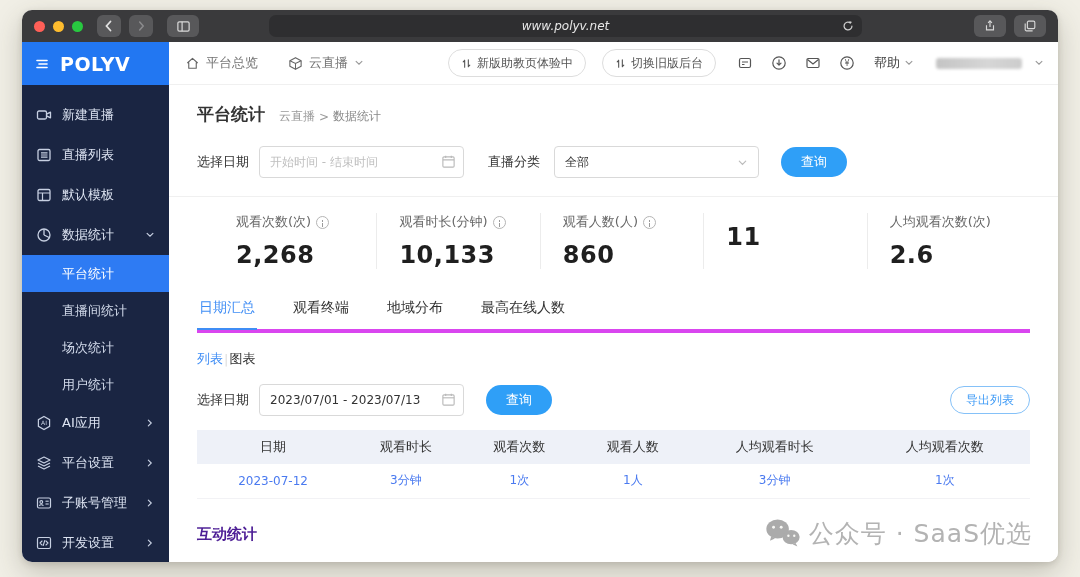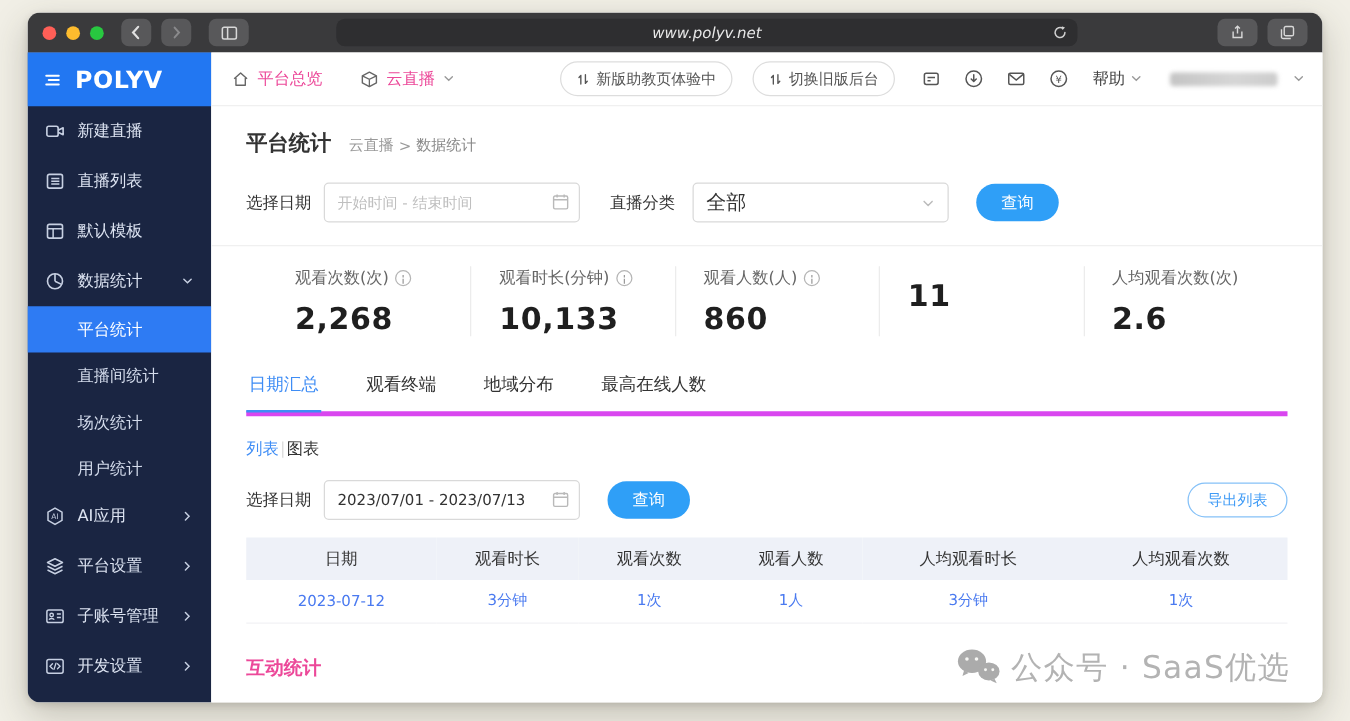--- a/index.html
+++ b/index.html
@@ -38,36 +38,36 @@
   .url-reload { position:absolute; right:7px; top:4px; }
   
   .winbody { flex:1; display:flex; min-height:0; }
   
   .sidebar { width:147px; background:#1a2542; flex:0 0 auto; display:flex; flex-direction:column; }
   .logo-band {
     height:43px; background:#2277f2; display:flex; align-items:center;
     padding:0 12px; gap:10px; flex:0 0 auto;
   }
   .brand { color:#fff; font-weight:bold; font-size:19px; letter-spacing:.5px; }
-  .menu { padding-top:0; }
+  .menu { padding-top:10px; }
   .mi {
     height:40px; display:flex; align-items:center; gap:10px; padding:0 14px;
     color:#dde4f2; font-size:13px; cursor:default;
   }
   .mi .lbl { flex:1; }
   .sub { height:37px; display:flex; align-items:center; padding:0 14px 0 40px; color:#d4dcec; font-size:13px; }
   .sub.active { background:#2e7bf3; color:#fff; }
   .icon16 { width:16px; height:16px; flex:0 0 auto; }
   
   .main { flex:1; display:flex; flex-direction:column; min-width:0; background:#fff; }
   .topbar {
     height:43px; border-bottom:1px solid #f0f0f0; display:flex; align-items:center;
     padding:0 14px 0 16px; gap:8px; flex:0 0 auto;
   }
-  .topnav { display:flex; align-items:center; gap:6px; color:#ec4899; font-size:13px; margin-right:22px; }
+  .topnav { display:flex; align-items:center; gap:6px; color:#737373; font-size:13px; margin-right:22px; }
   .topbar-spacer { flex:1; }
   .pill-btn {
     height:28px; border:1px solid #ddd; border-radius:14px; display:flex; align-items:center;
     gap:5px; padding:0 12px; font-size:12px; color:#555; background:#fff; margin-right:8px;
   }
   .tb-icon { width:26px; display:flex; justify-content:center; align-items:center; color:#555; }
   .help { display:flex; align-items:center; gap:4px; font-size:13px; color:#444; margin:0 6px; }
   .acct-blur {
     width:86px; height:11px; border-radius:3px; margin:0 4px 0 8px;
     background:linear-gradient(90deg,#c4c4c4,#d6d6d6 60%,#cccccc); filter:blur(1.5px);
@@ -83,21 +83,21 @@
   .inp {
     width:205px; height:32px; border:1px solid #d9d9d9; border-radius:4px;
     font-size:12px; color:#333; padding:0 28px 0 10px; font-family:inherit; background:#fff;
   }
   .inp::placeholder { color:#bfbfbf; }
   .inp-wrap { position:relative; display:flex; align-items:center; }
   .inp-ico { position:absolute; right:8px; top:8px; color:#b9b9b9; }
   .sel {
     width:205px; height:32px; border:1px solid #d9d9d9; border-radius:4px; background:#fff;
     display:flex; align-items:center; justify-content:space-between; padding:0 10px;
-    font-size:16px; color:#333; margin-left:4px;
+    font-size:12px; color:#333; margin-left:4px;
   }
   .btn-primary {
     height:30px; border:none; border-radius:15px; background:#2f9ff7; color:#fff;
     font-size:13px; padding:0 20px; margin-left:12px; font-family:inherit; cursor:pointer;
   }
   .hr { border-top:1px solid #f0f0f0; margin:0 -28px; }
   .stats { display:flex; padding:16px 0 20px 0;margin-left:37px; }
   .stat { flex:1; padding-left:22px; border-left:1px solid #ececec; }
   .stat:first-child { padding-left:2px; border-left:none; }
   .stat-label { font-size:13px; color:#666; display:flex; align-items:center; gap:5px; }
@@ -116,21 +116,21 @@
   .filter2 { display:flex; align-items:center; gap:10px; margin-bottom:14px; }
   .btn-export {
     margin-left:auto; height:28px; border-radius:14px; border:1px solid #85c1f8; background:#fff;
     color:#3f9bf6; font-size:12px; padding:0 15px; font-family:inherit; cursor:pointer;
   }
   table.data { width:100%; border-collapse:collapse; }
   .data th {
     background:#eef1f8; font-size:13px; color:#333; font-weight:normal; height:34px; text-align:center;
   }
   .data td { height:34px; text-align:center; font-size:12px; color:#4a7af0; border-bottom:1px solid #f2f2f5; }
-  .section2 { font-size:15px; font-weight:bold; color:#ec4899; margin-top:26px; }
+  .section2 { font-size:15px; font-weight:bold; color:#4c1d95; margin-top:26px; }
   .watermark {
     position:absolute; right:26px; bottom:12px; display:flex; align-items:center; gap:8px;
     color:#b3b3b3; font-size:25px; letter-spacing:1px;
   }
   svg { display:block; }
 </style>
 </head>
 <body>
 
 <div class="window">

